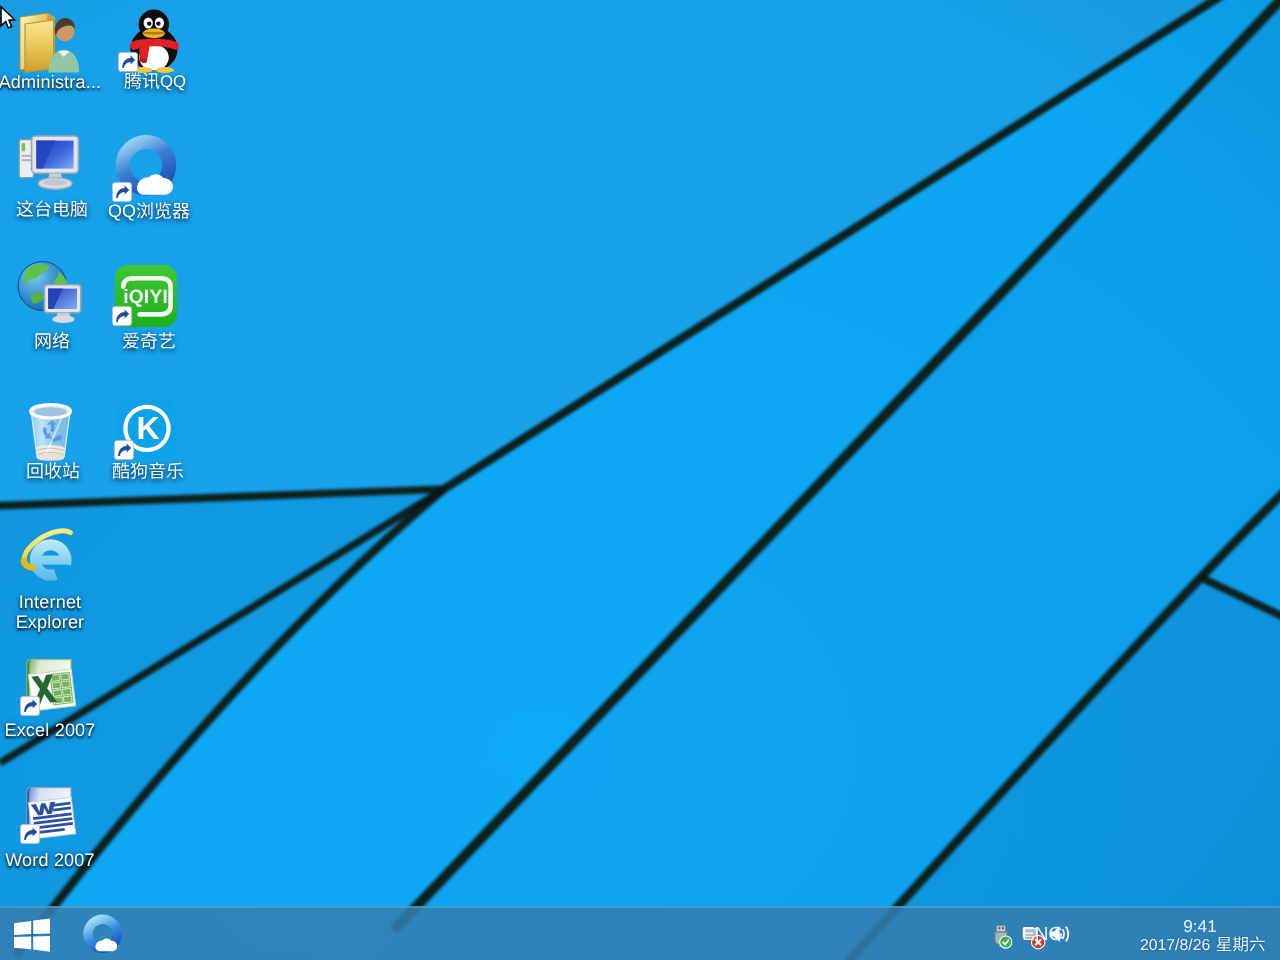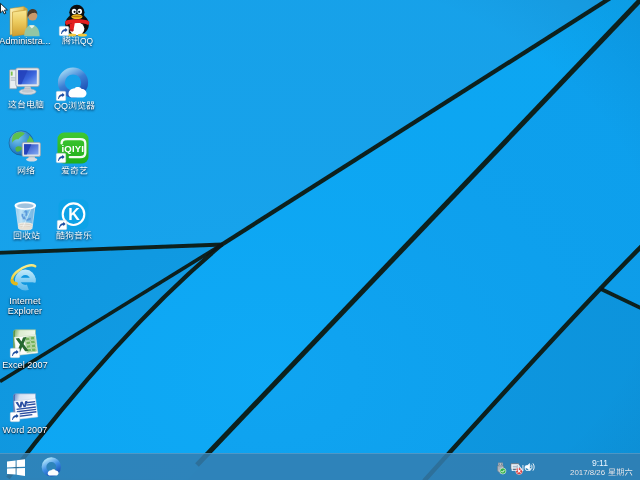--- a/index.html
+++ b/index.html
@@ -432,21 +432,21 @@
 </g>
     </svg>
 <svg class="ico" style="left:524px;top:462px" width="11.5" height="11" viewBox="0 0 11 10.5">
 <g fill="#ffffff">
 <path d="M0.8 3.6 L2.8 3.6 L5.6 1 L5.6 8.6 L2.8 6 L0.8 6 Z"></path>
 <path d="M6.9 2.5 C7.9 3.6 7.9 5.9 6.9 7.1" stroke="#fff" stroke-width="0.85" fill="none"></path>
 <path d="M8.5 1.3 C10.1 3 10.1 6.6 8.5 8.3" stroke="#fff" stroke-width="0.85" fill="none"></path>
 </g>
     </svg>
 <div style="position:absolute;left:511px;top:462px;width:24px;color:#eaf6ff;font-size:9.5px;">ENG</div>
-<div style="position:absolute;left:569px;top:457.5px;width:62px;color:#eaf6ff;font-size:8.6px;text-align:center;">9:11</div>
+<div style="position:absolute;left:569px;top:457.5px;width:62px;color:#eaf6ff;font-size:8.6px;text-align:center;">9:41</div>
 <svg class="lbl2" style="left:568.6px;top:467.8px" width="67" height="15" viewBox="0 0 67 15">
       <text x="1.0" y="7.1" font-family="Liberation Sans, sans-serif" font-size="7.9" font-weight="normal" fill="#ecf7ff">2017/8/26 </text>
       <g transform="translate(38.9,7.1) scale(0.00830,-0.00830)">
         <path d="M242 594H758V504H242ZM242 739H758V651H242ZM169 799V444H835V799ZM233 443C193 355 123 268 50 212C68 201 99 179 113 165C148 195 184 234 217 277H462V182H182V121H462V12H65V-54H937V12H540V121H832V182H540V277H874V341H540V422H462V341H262C279 367 294 395 307 422Z" fill="#ecf7ff"></path>
       </g>
       <g transform="translate(47.2,7.1) scale(0.00830,-0.00830)">
         <path d="M178 143C148 76 95 9 39 -36C57 -47 87 -68 101 -80C155 -30 213 47 249 123ZM321 112C360 65 406 -1 424 -42L486 -6C465 35 419 97 379 143ZM855 722V561H650V722ZM580 790V427C580 283 572 92 488 -41C505 -49 536 -71 548 -84C608 11 634 139 644 260H855V17C855 1 849 -3 835 -4C820 -5 769 -5 716 -3C726 -23 737 -56 740 -76C813 -76 861 -75 889 -62C918 -50 927 -27 927 16V790ZM855 494V328H648C650 363 650 396 650 427V494ZM387 828V707H205V828H137V707H52V640H137V231H38V164H531V231H457V640H531V707H457V828ZM205 640H387V551H205ZM205 491H387V393H205ZM205 332H387V231H205Z" fill="#ecf7ff"></path>
       </g>
       <g transform="translate(55.5,7.1) scale(0.00830,-0.00830)">
         <path d="M57 575V498H946V575ZM308 382C242 236 140 79 44 -22C65 -34 102 -60 119 -74C212 34 317 200 391 356ZM604 357C698 221 819 38 873 -68L951 -25C891 81 768 259 675 390ZM407 810C441 742 481 651 500 597L581 629C560 681 518 770 484 835Z" fill="#ecf7ff"></path>

